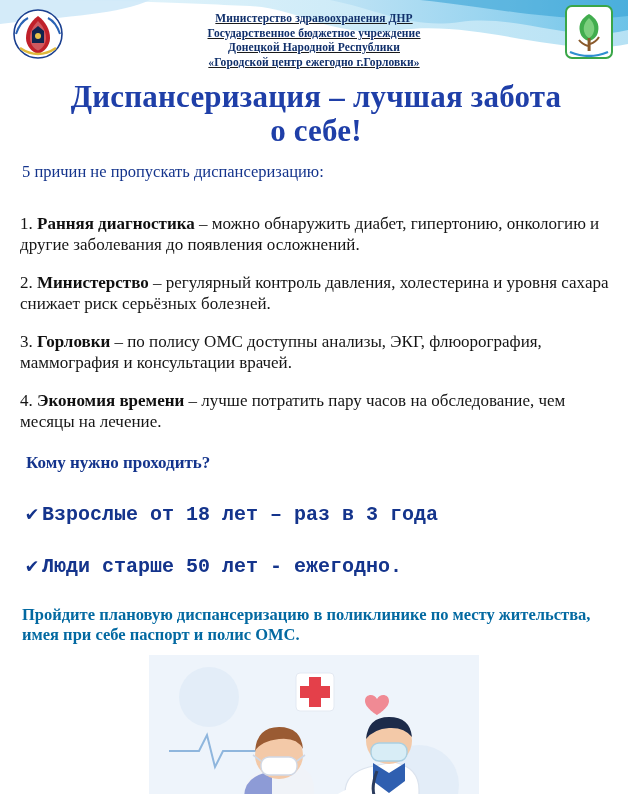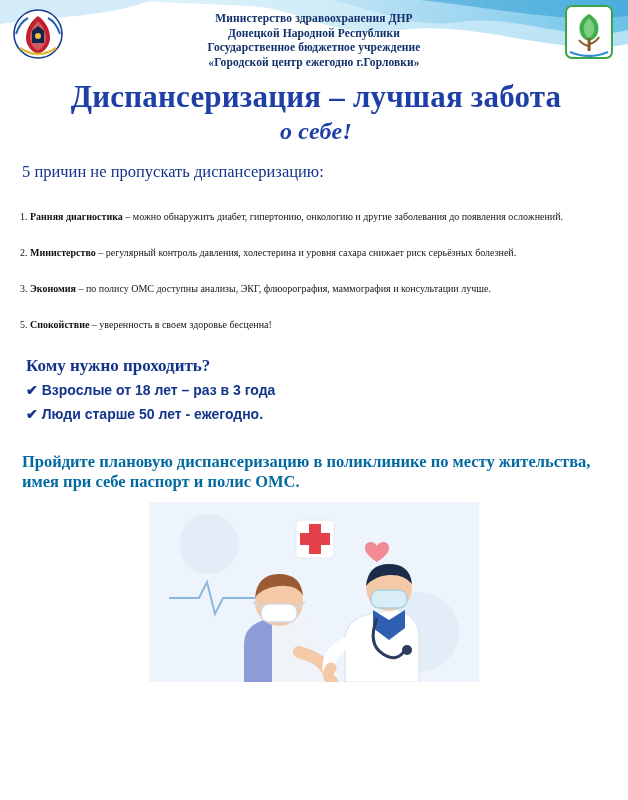--- a/index.html
+++ b/index.html
@@ -17,20 +17,21 @@
     position: relative;
   }
 
   
   .header {
     position: relative;
     height: 72px;
     width: 100%;
     overflow: hidden;
     background: #ec4899;
+    text-decoration: underline;
   }
   .header-wave {
     position: absolute;
     inset: 0;
     width: 100%;
     height: 72px;
   }
   .header-inner {
     position: relative;
     display: flex;
@@ -73,39 +74,38 @@
   .title-line {
     font-family: "Liberation Serif", serif;
     font-weight: bold;
     color: #1f3fa8;
     font-size: 31px;
     line-height: 34px;
     letter-spacing: 0.2px;
     white-space: nowrap;
   }
   .title-line.second {
-    font-size: 24px;
-    font-style: italic;
+    font-size: 31px;
   }
 
   
   .subtitle {
     font-family: "Liberation Serif", serif;
     font-weight: normal;
     color: #14348c;
     font-size: 16.5px;
     padding: 14px 0 0 22px;
   }
 
   
   .reasons {
     padding: 14px 18px 0 20px;
   }
   .reason {
-    font-size: 10px;
+    font-size: 17px;
     line-height: 21px;
     margin-bottom: 15px;
     color: #151515;
     text-align: left;
   }
   .reason .num {
     font-weight: normal;
   }
   .reason .lead {
     font-weight: bold;
@@ -118,26 +118,27 @@
     padding: 4px 10px 0 26px;
   }
   .who-title {
     font-family: "Liberation Serif", serif;
     font-weight: bold;
     color: #14348c;
     font-size: 17px;
     line-height: 24px;
   }
   .who-item {
-    font-family: Liberation Sans, sans-serif;
+    font-family: Liberation Mono, monospace;
     font-weight: bold;
     color: #14348c;
-    font-size: 14px;
+    font-size: 20px;
     line-height: 24px;
     display: block;
+    margin-top: 28px;
   }
   .check {
     color: #14348c;
     font-weight: bold;
     margin-right: 4px;
   }
 
   
   .cta {
     font-family: "Liberation Serif", serif;
@@ -198,22 +199,22 @@
         <path d="M24 27 L30 22 L36 27 L36 39 L24 39 Z" fill="#10244f"></path>
         <circle cx="30" cy="32" r="3" fill="#e8c24a"></circle>
         <path d="M8 30 q4 -12 12 -16" stroke="#2a63b5" stroke-width="2" fill="none"></path>
         <path d="M52 30 q-4 -12 -12 -16" stroke="#2a63b5" stroke-width="2" fill="none"></path>
         <path d="M12 44 q18 12 36 0" stroke="#e0b93c" stroke-width="2.4" fill="none"></path>
       </svg>
     </div>
 
     <div class="org-lines">
       <div>Министерство здравоохранения ДНР</div>
+      <div>Государственное бюджетное учреждение</div>
       <div>Донецкой Народной Республики</div>
-      <div>Государственное бюджетное учреждение</div>
       <div>«Городской центр ежегодно г.Горловки»</div>
     </div>
 
     <div class="logo-right">
       <svg viewBox="0 0 58 62" width="58" height="62">
         <rect x="6" y="2" width="46" height="52" rx="6" fill="#ffffff" stroke="#3aa648" stroke-width="2"></rect>
         <path d="M29 10 C22 14 18 20 20 28 C21 33 25 36 29 37 C33 36 37 33 38 28 C40 20 36 14 29 10 Z" fill="#41ad4e"></path>
         <path d="M29 14 C25 18 23 22 24 27 C25 31 27 33 29 34 C31 33 33 31 34 27 C35 22 33 18 29 14 Z" fill="#7ccf7e"></path>
         <rect x="27.6" y="34" width="3" height="13" fill="#8a5a2b"></rect>
         <path d="M30 40 q6 -2 9 -7" stroke="#8a5a2b" stroke-width="2" fill="none"></path>
@@ -235,25 +236,25 @@
   <p class="reason">
     <span class="num">1.</span>
     <span class="lead">Ранняя диагностика</span><span> – можно обнаружить диабет, гипертонию, онкологию и другие заболевания до появления осложнений.</span>
   </p>
   <p class="reason">
     <span class="num">2.</span>
     <span class="lead">Министерство</span><span> – регулярный контроль давления, холестерина и уровня сахара снижает риск серьёзных  болезней.</span>
   </p>
   <p class="reason">
     <span class="num">3.</span>
-    <span class="lead">Экономия</span><span> – по полису ОМС доступны анализы,  ЭКГ, флюорография, маммография и консультации лучше.</span>
+    <span class="lead">Горловки</span><span> – по полису ОМС доступны анализы,  ЭКГ, флюорография, маммография и консультации врачей.</span>
   </p>
   <p class="reason">
-    <span class="num">5.</span>
-    <span class="lead">Спокойствие</span><span> – уверенность в своем здоровье бесценна!</span>
+    <span class="num">4.</span>
+    <span class="lead">Экономия времени</span><span> – лучше потратить пару часов на обследование, чем месяцы на лечение.</span>
   </p>
 </div>
 
 <div class="who-block">
   <div class="who-title">Кому нужно проходить?</div>
   <div class="who-item">
     <span class="check">✔</span><span>Взрослые от 18 лет – раз в 3 года</span>
   </div>
   <div class="who-item">
     <span class="check">✔</span><span>Люди старше 50 лет - ежегодно.</span>

